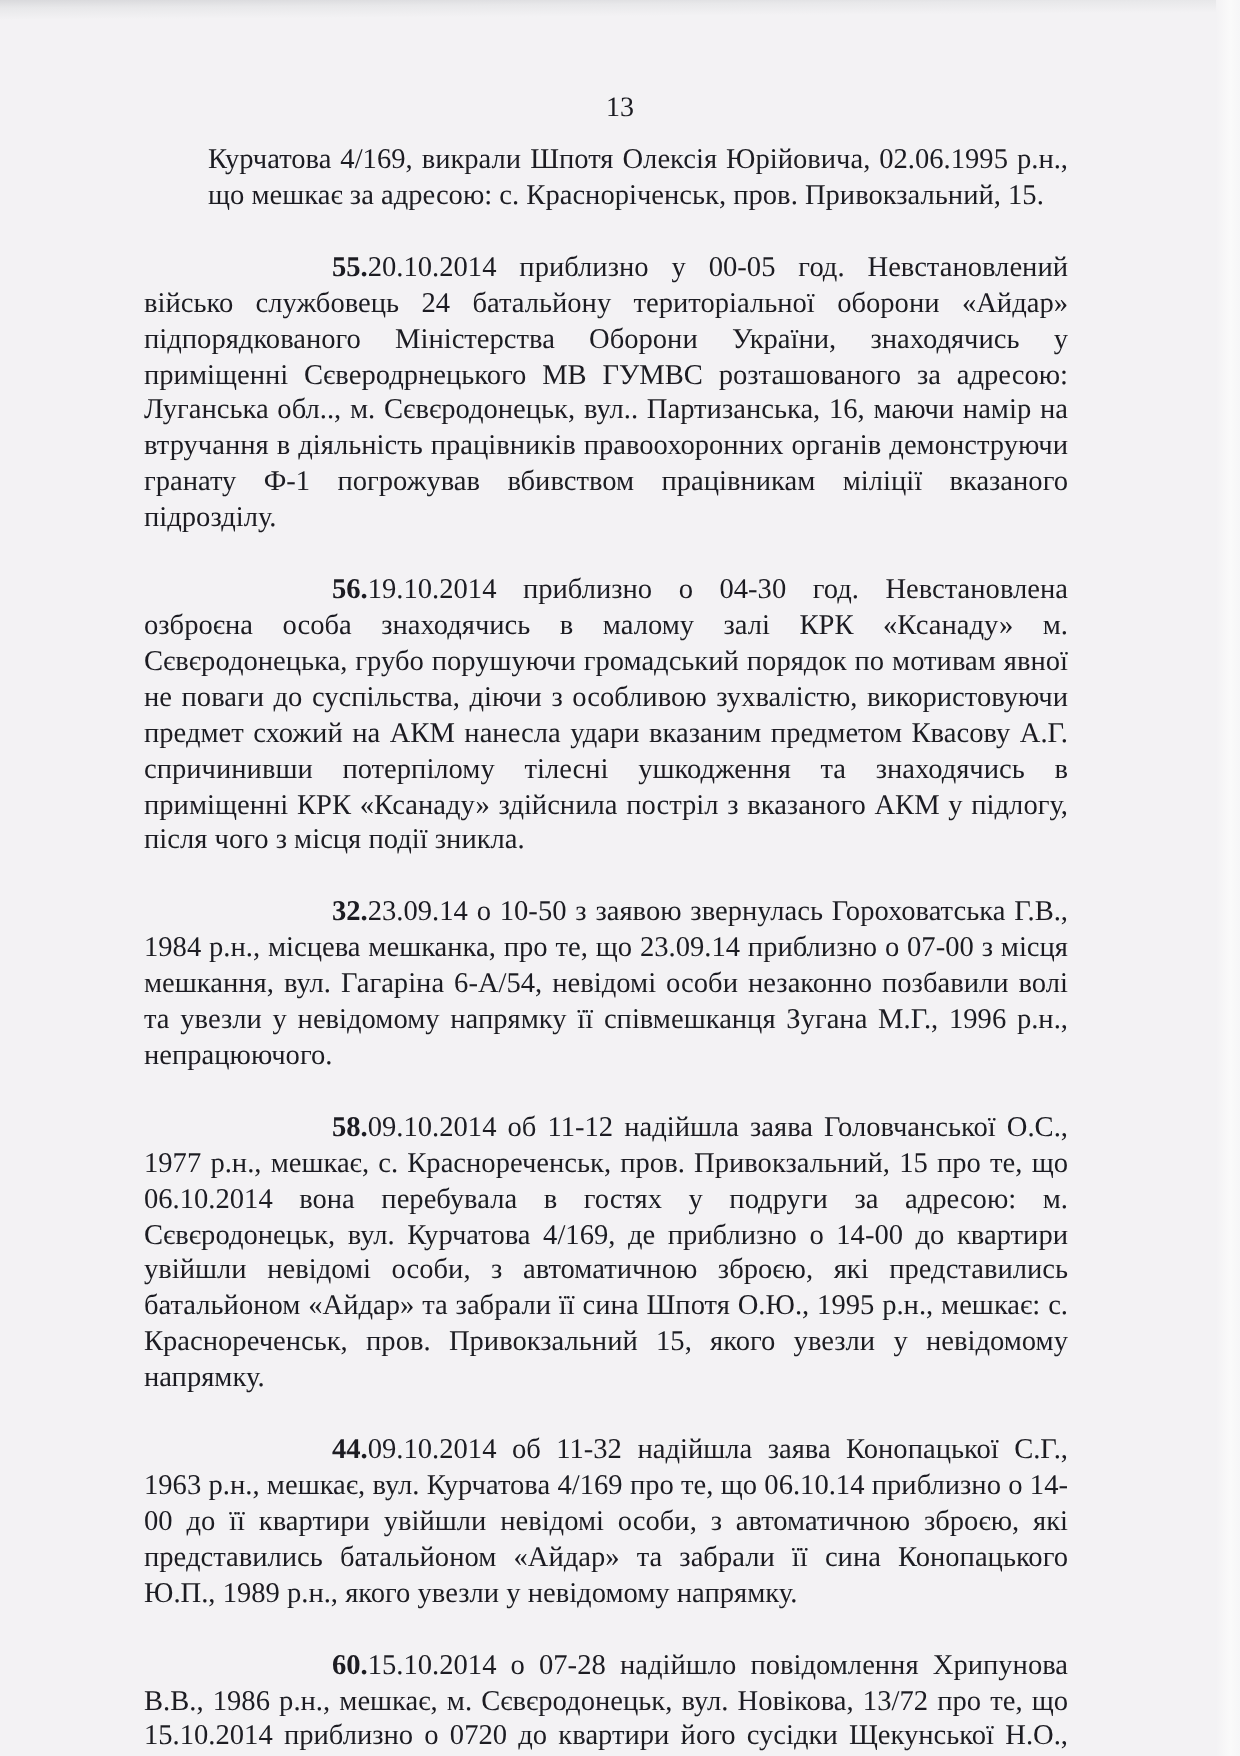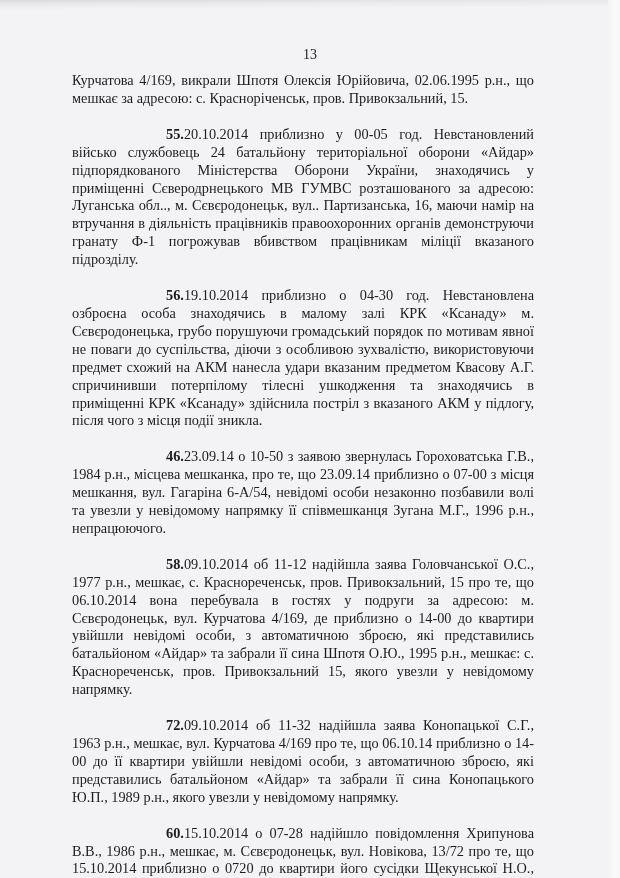--- a/index.html
+++ b/index.html
@@ -58,20 +58,21 @@
       line-height: 17.9px;
       text-align: justify;
     }
     .para {
       margin: 0;
       text-align: justify;
     }
     .para.continuation {
       text-indent: 0;
       margin-bottom: 18px;
+      margin-left: 32px;
     }
     .para.item {
       text-indent: 47px;
       margin-bottom: 18px;
     }
     .para.item .num {
       display: inline-block;
       min-width: 32px;
       font-weight: bold;
     }
@@ -85,21 +86,21 @@
 <div class="page">
   <div class="page-number">13</div>
 
   <div class="content">
     <p class="para continuation">Курчатова 4/169, викрали Шпотя Олексія Юрійовича, 02.06.1995 р.н., що мешкає за адресою: с. Красноріченськ, пров. Привокзальний, 15.</p>
 
     <p class="para item"><span class="num">55.</span><span>20.10.2014 приблизно у 00-05 год. Невстановлений військо службовець 24 батальйону територіальної оборони «Айдар» підпорядкованого Міністерства Оборони України, знаходячись у приміщенні Сєверодрнецького МВ ГУМВС розташованого за адресою: Луганська обл.., м. Сєвєродонецьк, вул.. Партизанська, 16, маючи намір на втручання в діяльність працівників правоохоронних органів демонструючи гранату Ф-1 погрожував вбивством працівникам міліції вказаного підрозділу.</span></p>
 
     <p class="para item"><span class="num">56.</span><span>19.10.2014 приблизно о 04-30 год. Невстановлена озброєна особа знаходячись в малому залі КРК «Ксанаду» м. Сєвєродонецька, грубо порушуючи громадський порядок по мотивам явної не поваги до суспільства, діючи з особливою зухвалістю, використовуючи предмет схожий на АКМ нанесла удари вказаним предметом Квасову А.Г. спричинивши потерпілому тілесні ушкодження та знаходячись в приміщенні КРК «Ксанаду» здійснила постріл з вказаного АКМ у підлогу, після чого з місця події зникла.</span></p>
 
-    <p class="para item"><span class="num">46.</span><span>23.09.14 о 10-50 з заявою звернулась Гороховатська Г.В., 1984 р.н., місцева мешканка, про те, що 23.09.14 приблизно о 07-00 з місця мешкання, вул. Гагаріна 6-А/54, невідомі особи незаконно позбавили волі та увезли у невідомому напрямку її співмешканця Зугана М.Г., 1996 р.н., непрацюючого.</span></p>
+    <p class="para item"><span class="num">32.</span><span>23.09.14 о 10-50 з заявою звернулась Гороховатська Г.В., 1984 р.н., місцева мешканка, про те, що 23.09.14 приблизно о 07-00 з місця мешкання, вул. Гагаріна 6-А/54, невідомі особи незаконно позбавили волі та увезли у невідомому напрямку її співмешканця Зугана М.Г., 1996 р.н., непрацюючого.</span></p>
 
     <p class="para item"><span class="num">58.</span><span>09.10.2014 об 11-12 надійшла заява Головчанської О.С., 1977 р.н., мешкає, с. Краснореченськ, пров. Привокзальний, 15 про те, що 06.10.2014 вона перебувала в гостях у подруги за адресою: м. Сєвєродонецьк, вул. Курчатова 4/169, де приблизно о 14-00 до квартири увійшли невідомі особи, з автоматичною зброєю, які представились батальйоном «Айдар» та забрали її сина Шпотя О.Ю., 1995 р.н., мешкає: с. Краснореченськ, пров. Привокзальний 15, якого увезли у невідомому напрямку.</span></p>
 
-    <p class="para item"><span class="num">72.</span><span>09.10.2014 об 11-32 надійшла заява Конопацької С.Г., 1963 р.н., мешкає, вул. Курчатова 4/169 про те, що 06.10.14 приблизно о 14-00 до її квартири увійшли невідомі особи, з автоматичною зброєю, які представились батальйоном «Айдар» та забрали її сина Конопацького Ю.П., 1989 р.н., якого увезли у невідомому напрямку.</span></p>
+    <p class="para item"><span class="num">44.</span><span>09.10.2014 об 11-32 надійшла заява Конопацької С.Г., 1963 р.н., мешкає, вул. Курчатова 4/169 про те, що 06.10.14 приблизно о 14-00 до її квартири увійшли невідомі особи, з автоматичною зброєю, які представились батальйоном «Айдар» та забрали її сина Конопацького Ю.П., 1989 р.н., якого увезли у невідомому напрямку.</span></p>
 
     <p class="para item"><span class="num">60.</span><span>15.10.2014 о 07-28 надійшло повідомлення Хрипунова В.В., 1986 р.н., мешкає, м. Сєвєродонецьк, вул. Новікова, 13/72 про те, що 15.10.2014 приблизно о 0720 до квартири його сусідки Щекунської Н.О., 1980 р.н., яка мешкає за адресою: м. Сєвєродонецьк, вул. Новікова, 13/70 увійшли невідомі особи у камуфльованому одязі та забрали її брата Щекунського М.О., 1985 р.н., якого вивезли у невідомому напрямку.</span></p>
   </div>
 </div>
 
 </body></html>

